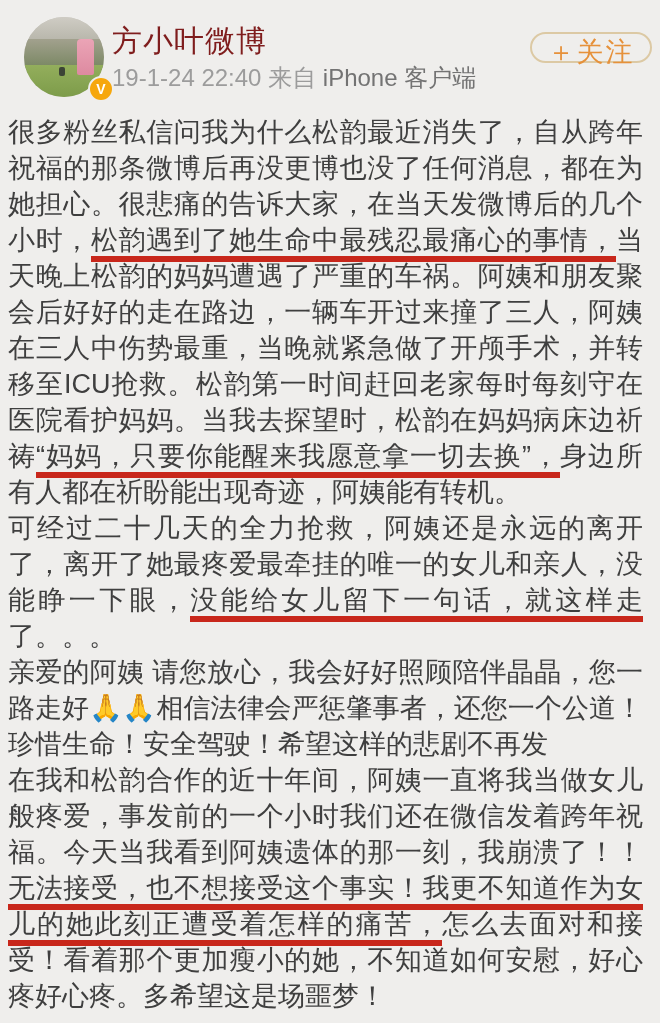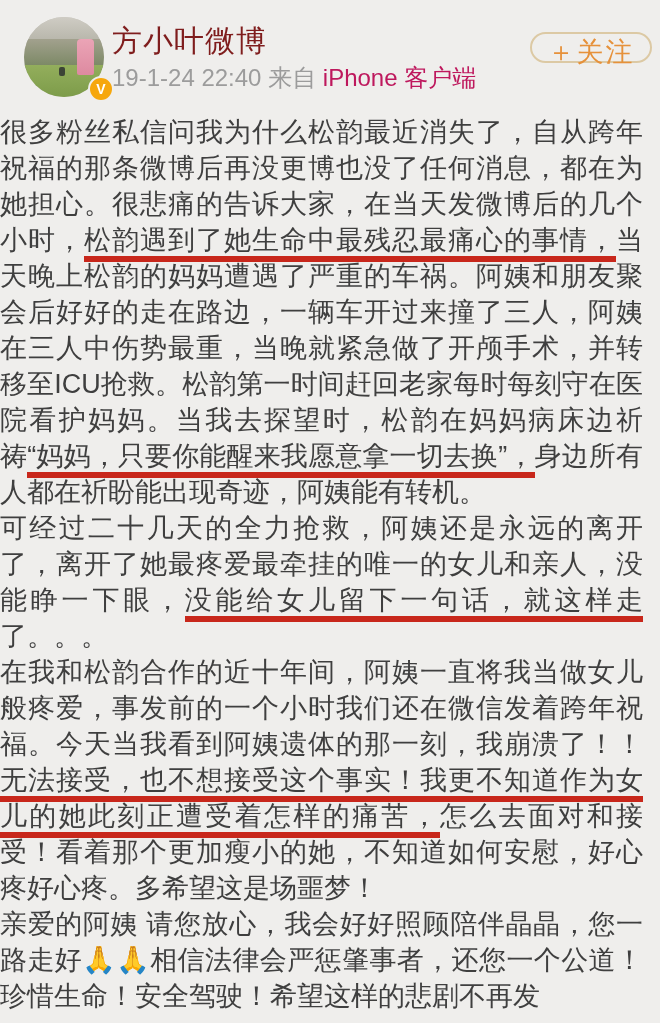--- a/index.html
+++ b/index.html
@@ -52,40 +52,40 @@
   }
 
   .user-meta { position: absolute; left: 112px; top: 24px; }
   .username {
     font-size: 30px;
     color: #7f1d1d;
     line-height: 34px;
     letter-spacing: 1px;
   }
   .subline { margin-top: 6px; font-size: 24px; line-height: 28px; color: #9c9c9c; }
-  .subline .src-link { color: #be185d; text-align: right; }
+  .subline .src-link { color: #737373; text-align: right; }
 
   .follow-btn {
     position: absolute;
     right: 8px; top: 32px;
     width: 122px; height: 31px;
     border-radius: 23px;
     border: 2px solid #dcc9a4;
     background: transparent;
     color: #e6913a;
     font-family: "Liberation Sans", sans-serif;
     font-size: 27px;
     letter-spacing: 2px;
     padding: 0;
     cursor: pointer;
   }
 
   
   .post-body {
-    padding: 2px 17px 0 0;
+    padding: 2px 17px 0 8px;
     font-size: 27px;
     line-height: 36px;
     letter-spacing: 0;
     text-align: justify;
   }
   .post-body p { margin: 0; }
   .u {
     border-bottom: 6px solid #c8271b;
     padding-bottom: 1px;
   }
@@ -119,20 +119,20 @@
   </div>
 
   <div class="post-body">
     <p>
       <span>很多粉丝私信问我为什么松韵最近消失了，自从跨年祝福的那条微博后再没更博也没了任何消息，都在为她担心。很悲痛的告诉大家，在当天发微博后的几个小时，</span><span class="u">松韵遇到了她生命中最残忍最痛心的事情，</span><span>当天晚上松韵的妈妈遭遇了严重的车祸。阿姨和朋友聚会后好好的走在路边，一辆车开过来撞了三人，阿姨在三人中伤势最重，当晚就紧急做了开颅手术，并转移至ICU抢救。松韵第一时间赶回老家每时每刻守在医院看护妈妈。当我去探望时，松韵在妈妈病床边祈祷</span><span class="u">“妈妈，只要你能醒来我愿意拿一切去换”，</span><span>身边所有人都在祈盼能出现奇迹，阿姨能有转机。</span>
     </p>
     <p>
       <span>可经过二十几天的全力抢救，阿姨还是永远的离开了，离开了她最疼爱最牵挂的唯一的女儿和亲人，没能睁一下眼，</span><span class="u">没能给女儿留下一句话，就这样走</span><span>了。。。</span>
     </p>
     <p>
-      <span>在我和松韵合作的近十年间，阿姨一直将我当做女儿般疼爱，事发前的一个小时我们还在微信发着跨年祝福。今天当我看到阿姨遗体的那一刻，我崩溃了！！</span><span class="u">无法接受，也不想接受这个事实！我更不知道作为女儿的她此刻正遭受着怎样的痛苦，</span><span>怎么去面对和接受！看着那个更加瘦小的她，不知道如何安慰，好心疼好心疼。多希望这是场噩梦！</span>
+      <span>亲爱的阿姨 请您放心，我会好好照顾陪伴晶晶，您一路走好🙏🙏相信法律会严惩肇事者，还您一个公道！珍惜生命！安全驾驶！希望这样的悲剧不再发</span>
     </p>
     <p>
-      <span>亲爱的阿姨 请您放心，我会好好照顾陪伴晶晶，您一路走好🙏🙏相信法律会严惩肇事者，还您一个公道！珍惜生命！安全驾驶！希望这样的悲剧不再发</span>
+      <span>在我和松韵合作的近十年间，阿姨一直将我当做女儿般疼爱，事发前的一个小时我们还在微信发着跨年祝福。今天当我看到阿姨遗体的那一刻，我崩溃了！！</span><span class="u">无法接受，也不想接受这个事实！我更不知道作为女儿的她此刻正遭受着怎样的痛苦，</span><span>怎么去面对和接受！看着那个更加瘦小的她，不知道如何安慰，好心疼好心疼。多希望这是场噩梦！</span>
     </p>
   </div>
 
 </div>
 
 </body></html>

